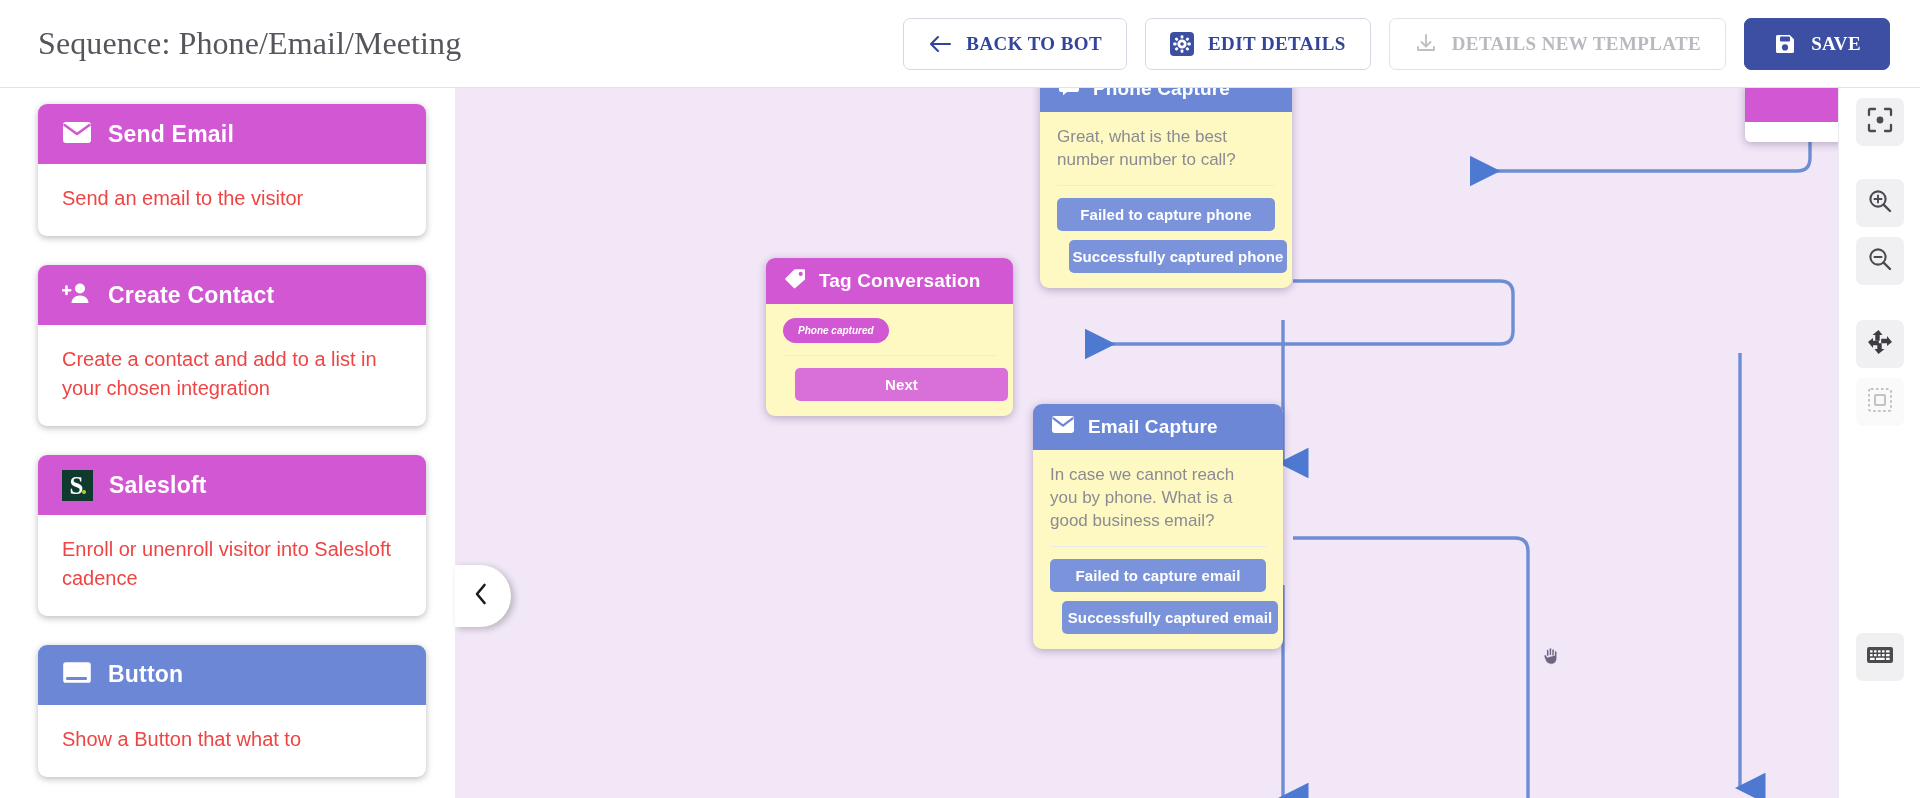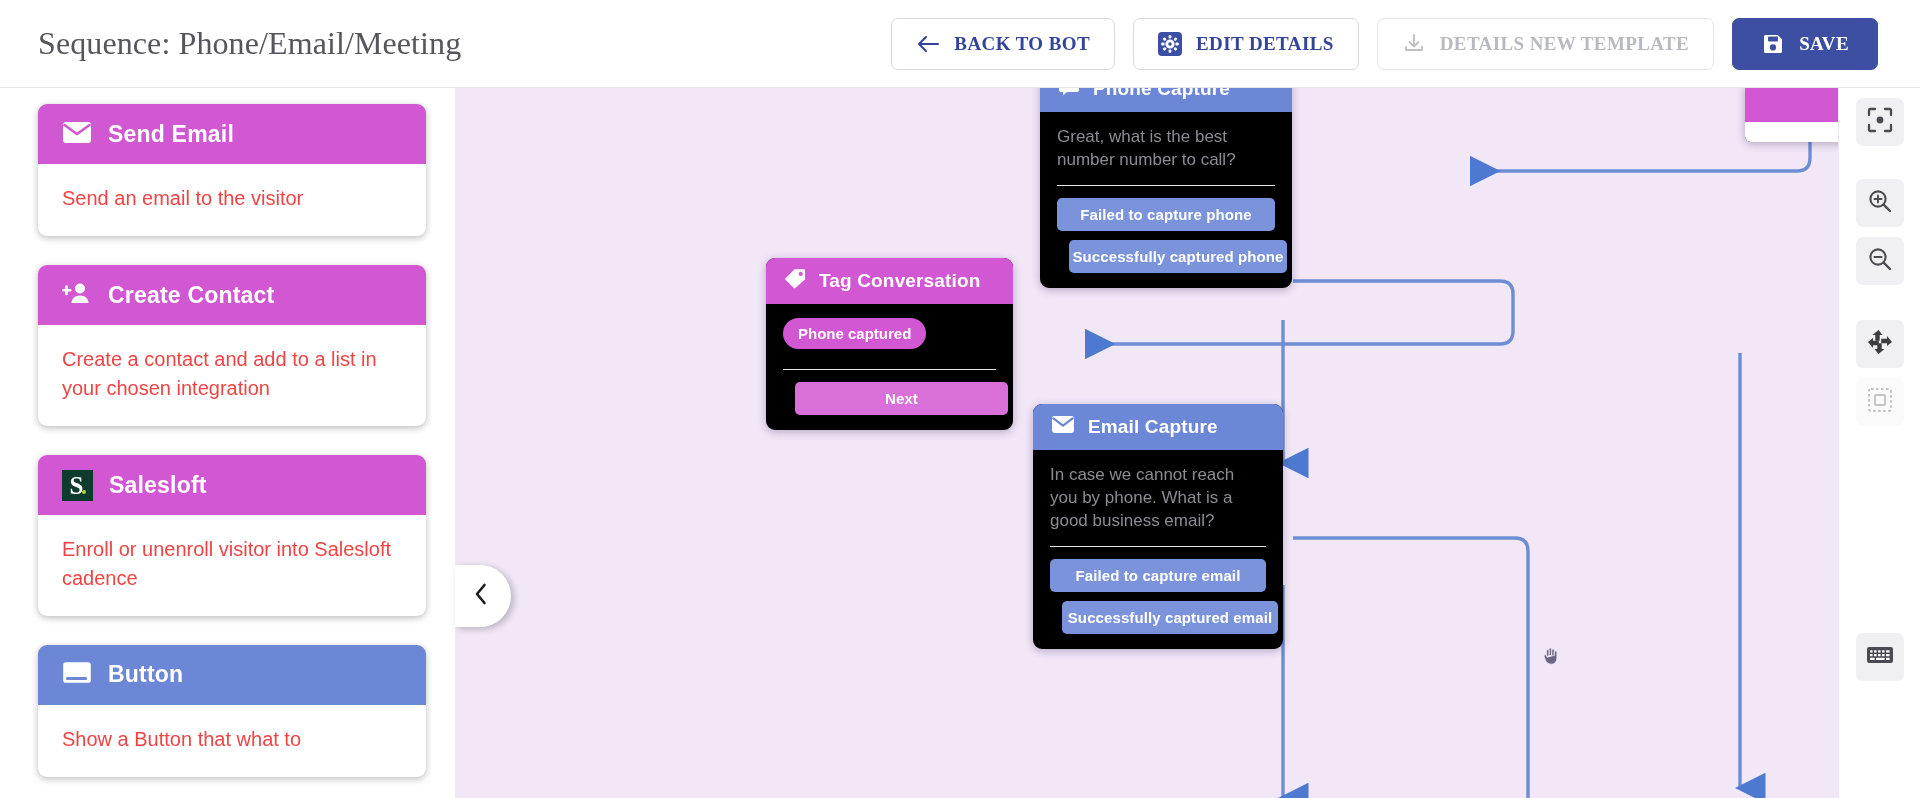--- a/index.html
+++ b/index.html
@@ -24,21 +24,21 @@
     margin-left: 38px;
     font-size: 32px;
     font-weight: 400;
     color: #55555c;
     letter-spacing: 0.1px;
     white-space: nowrap;
   }
   .topbar-actions {
     margin-left: auto;
     display: flex; align-items: center; gap: 18px;
-    padding-right: 42px;
+    padding-right: 30px;
   }
   .tbtn {
     height: 52px;
     border-radius: 7px;
     display: inline-flex; align-items: center; gap: 14px;
     padding: 0 24px;
     font-size: 19px;
     font-weight: 700;
     letter-spacing: .4px;
     cursor: pointer;
@@ -152,21 +152,21 @@
     overflow: hidden;
     z-index: 10;
   }
   .canvas-inner { position: absolute; left:0; top:0; width:100%; height:100%; }
 
   svg.edges { position: absolute; left: 0; top: 0; width: 1465px; height: 710px; overflow: visible; }
 
   
   .node {
     position: absolute;
-    background: #000000;
+    background: #fef9c3;
     border-radius: 9px;
     box-shadow: 0 2px 8px rgba(60,40,90,.33);
     overflow: hidden;
   }
   .node-head {
     height: 46px;
     display: flex; align-items: center; gap: 13px;
     padding: 0 18px;
     color: #ffffff;
     font-size: 19px;
@@ -189,23 +189,24 @@
     font-size: 15px; font-weight: 700; color:#ffffff;
     margin-bottom: 9px; cursor: pointer;
     letter-spacing: .1px;
   }
   .node-btn:last-child { margin-bottom: 0; margin-left: 12px; }
   .node-btn.blue { background: #7a93da; }
   .node-btn.pink { background: #d96fd9; }
   .tag-pill {
     display:inline-block;
     background: #d257d2; color:#fff;
-    font-size: 15px; font-weight: 700;
+    font-size: 10px; font-weight: 700;
     padding: 7px 15px; border-radius: 20px;
-    margin-bottom: 20px;
+    margin-bottom: 12px;
+    font-style: italic;
   }
 
   
   .right-toolbar {
     position: absolute; right: 0; top: 88px;
     width: 82px; height: 710px;
     background: #ffffff;
     border-left: 1px solid #eceaf1;
     z-index: 36;
   }

